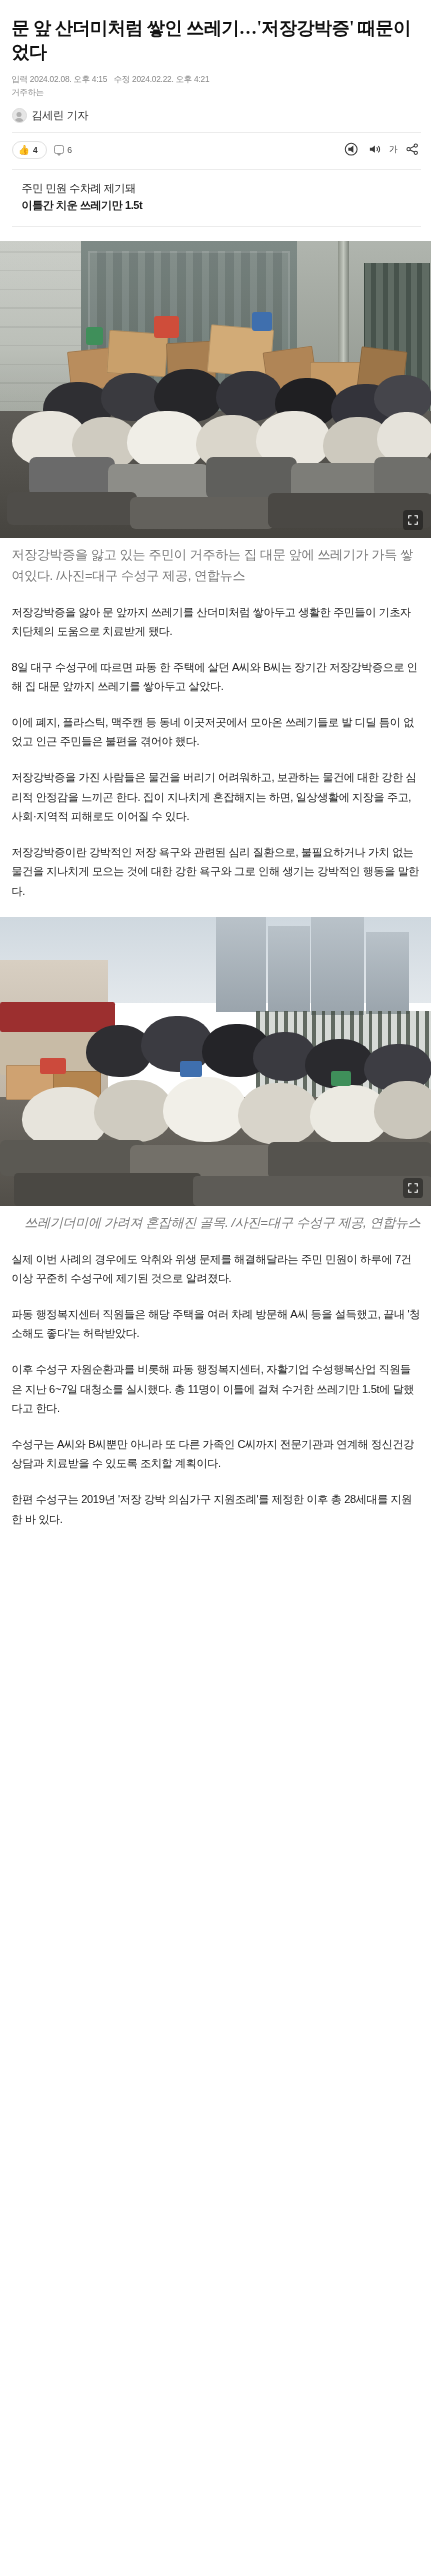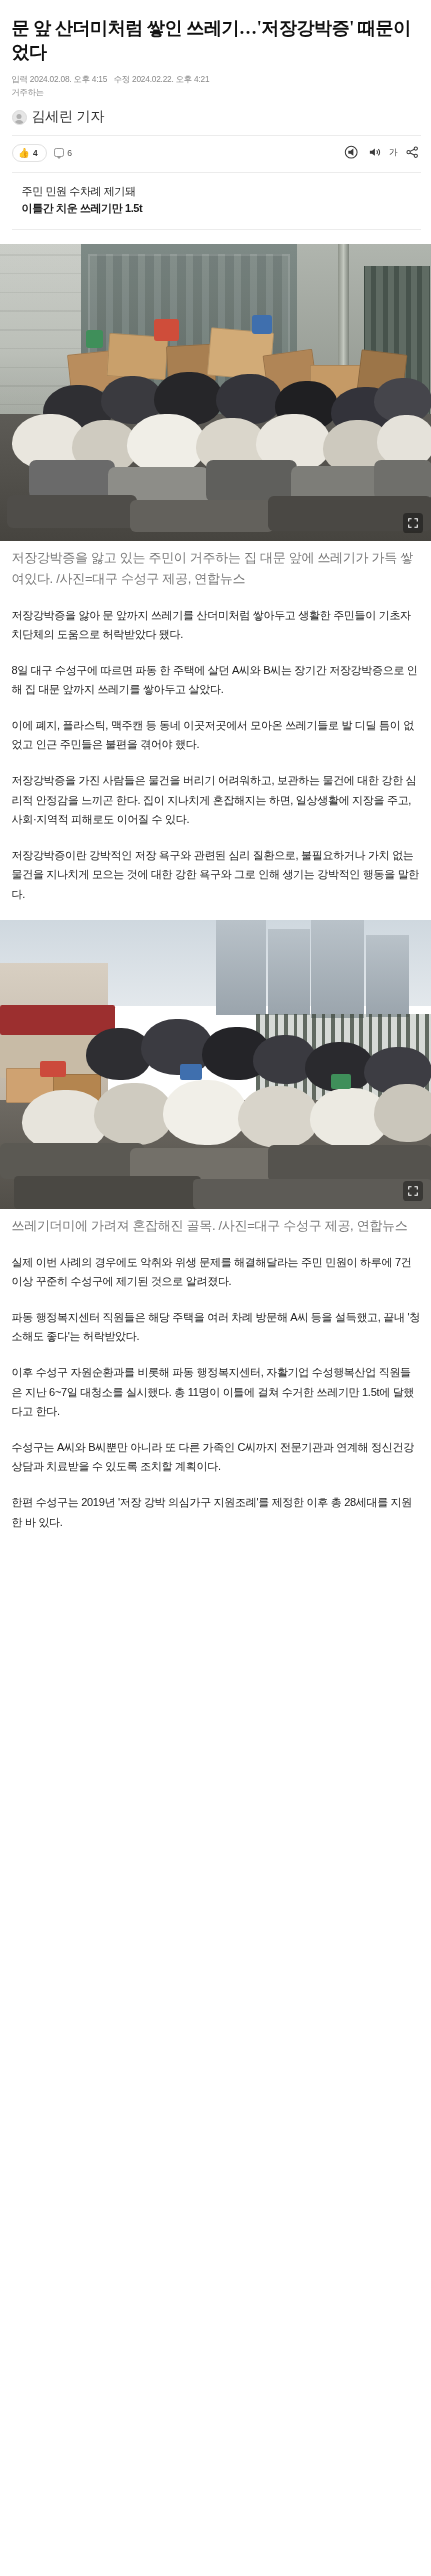--- a/index.html
+++ b/index.html
@@ -80,21 +80,21 @@
     position: absolute;
     left: 50%;
     top: 8.6px;
     width: 10px;
     height: 7.2px;
     background: #b0b0b0;
     border-radius: 5px 5px 0 0;
     transform: translateX(-50%);
   }
   .byline-name {
-    font-size: 14px;
+    font-size: 11px;
     color: #333;
     letter-spacing: -0.2px;
   }
   .divider {
     height: 0.7px;
     background: #ececec;
     margin: 0 11.5px;
   }
   .reaction-bar {
     display: flex;
@@ -202,21 +202,21 @@
   }
   .expand-btn svg { display: block; }
   .caption {
     font-size: 13px;
     line-height: 1.6;
     color: #7a7a7a;
     letter-spacing: -0.3px;
     padding: 6.5px 11.5px 0 11.5px;
     margin-bottom: 16px;
   }
-  .caption.center { text-align: left; }
+  .caption.center { text-align: right; font-style: italic; }
   .body-p {
     font-size: 11px;
     line-height: 1.78;
     color: #222;
     letter-spacing: -0.3px;
     padding: 0 11.5px;
     margin: 0 0 16px 0;
   }
   
   .scene {
@@ -401,21 +401,21 @@
       </div>
       <span class="expand-btn">
         <svg width="10" height="10" viewBox="0 0 14 14" fill="none" stroke="#fff" stroke-width="1.5">
           <path d="M1 5V1h4M13 9v4H9M9 1h4v4M5 13H1V9"></path>
         </svg>
       </span>
     </div>
     <div class="caption">저장강박증을 앓고 있는 주민이 거주하는 집 대문 앞에 쓰레기가 가득 쌓여있다. /사진=대구 수성구 제공, 연합뉴스</div>
   </div>
 
-  <p class="body-p">저장강박증을 앓아 문 앞까지 쓰레기를 산더미처럼 쌓아두고 생활한 주민들이 기초자치단체의 도움으로 허락받았다 됐다.</p>
+  <p class="body-p">저장강박증을 앓아 문 앞까지 쓰레기를 산더미처럼 쌓아두고 생활한 주민들이 기초자치단체의 도움으로 치료받게 됐다.</p>
   <p class="body-p">8일 대구 수성구에 따르면 파동 한 주택에 살던 A씨와 B씨는 장기간 저장강박증으로 인해 집 대문 앞까지 쓰레기를 쌓아두고 살았다.</p>
   <p class="body-p">이에 폐지, 플라스틱, 맥주캔 등 동네 이곳저곳에서 모아온 쓰레기들로 발 디딜 틈이 없었고 인근 주민들은 불편을 겪어야 했다.</p>
   <p class="body-p">저장강박증을 가진 사람들은 물건을 버리기 어려워하고, 보관하는 물건에 대한 강한 심리적 안정감을 느끼곤 한다. 집이 지나치게 혼잡해지는 하면, 일상생활에 지장을 주고, 사회·지역적 피해로도 이어질 수 있다.</p>
   <p class="body-p">저장강박증이란 강박적인 저장 욕구와 관련된 심리 질환으로, 불필요하거나 가치 없는 물건을 지나치게 모으는 것에 대한 강한 욕구와 그로 인해 생기는 강박적인 행동을 말한다.</p>
 
   <div class="figure">
     <div class="photo photo-2">
       <div class="scene">
         <div class="p2-sky"></div>
         <div class="p2-bldg" style="left:216px; top:0px; width:50px; height:95px;"></div>

